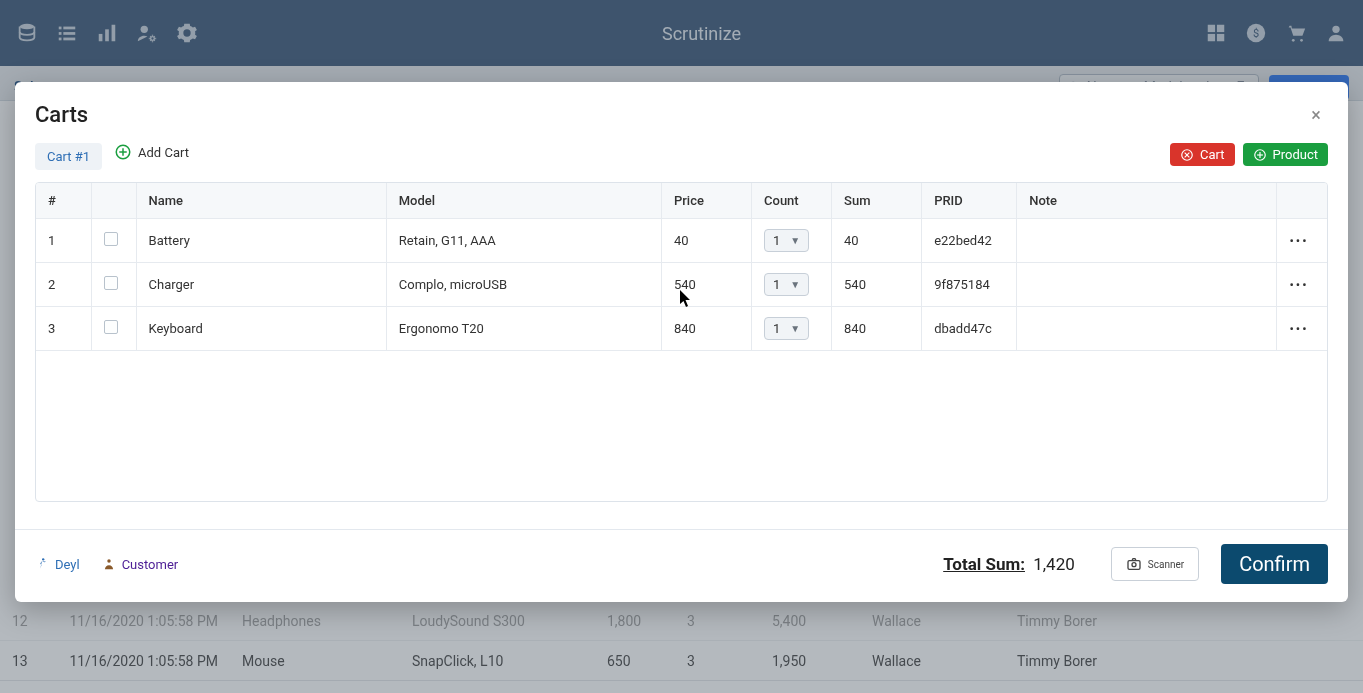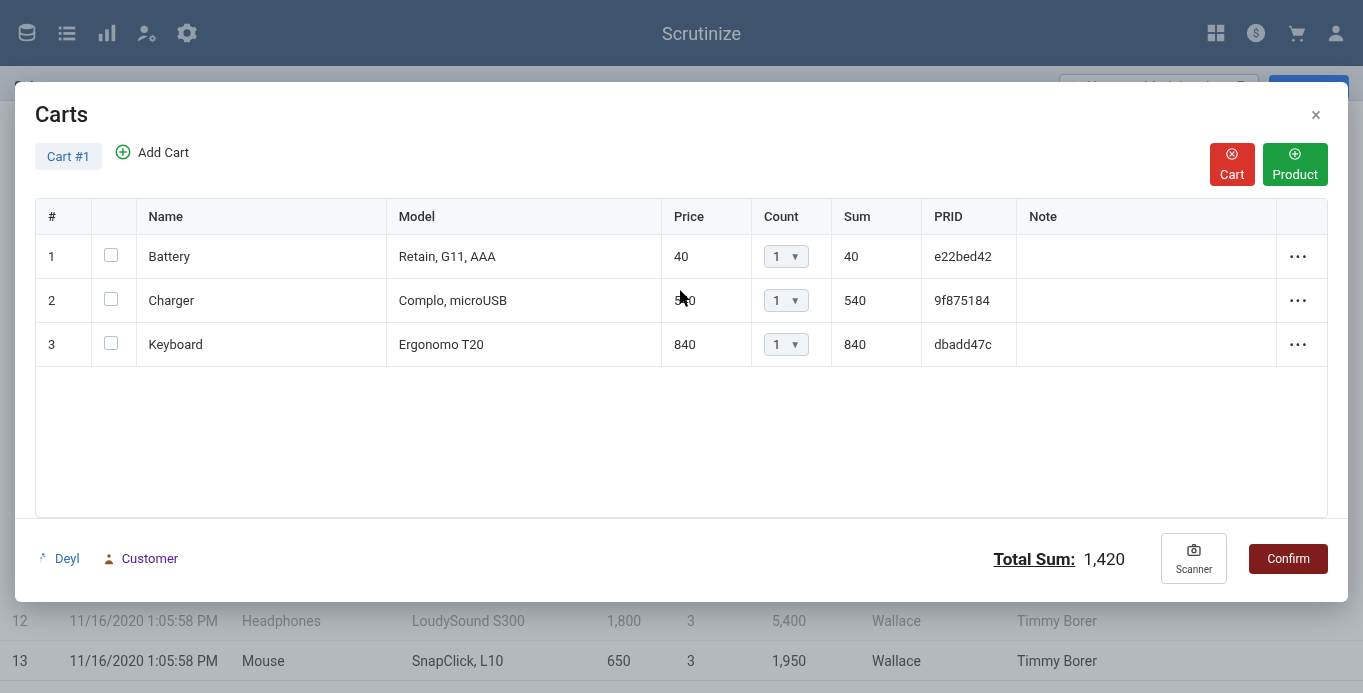--- a/index.html
+++ b/index.html
@@ -82,27 +82,27 @@
   }
   .cart-tab {
     background:#eef2f6; color:#2f6fb5; padding:6px 12px; border-radius:4px; font-size:13px;
     cursor:pointer;
   }
   .add-cart { display:flex; align-items:center; gap:6px; color:#333; cursor:pointer; font-size:13px;}
   .add-cart .icon-circle-plus { color:#1a9e3f; }
   .header-actions { margin-left:auto; display:flex; gap:8px; }
   .btn {
     display:flex; align-items:center; gap:6px;
-    padding:4px 10px; border-radius:4px; font-size:13px; color:#fff; cursor:pointer;flex-direction:column;
+    padding:4px 10px; border-radius:4px; font-size:13px; color:#fff; cursor:pointer;
   }
   .btn-red { background:#d9342b; }
   .btn-green { background:#1a9e3f; }
   .btn-outline { background:#fff; color:#444; border:1px solid #c9d0d8;}
   .btn-outline-lg { padding:8px 14px; font-size:10px; }
-  .btn-primary { background:#7f1d1d; padding:8px 18px; font-size:12px; }
+  .btn-primary { background:#0c4a6e; padding:8px 18px; font-size:20px; }
 
   .cart-table-wrap {
     margin:0 20px; border:1px solid #dde3ea; border-radius:4px;
     flex:0 0 auto; height:320px; overflow:hidden; background:#fff;
   }
   .cart-table { width:100%; border-collapse:collapse; table-layout:fixed;}
   .cart-table th, .cart-table td {
     border-bottom:1px solid #e6eaef; border-right:1px solid #e6eaef;
     padding:10px 12px; text-align:left; font-size:13px; color:#333;
   }

